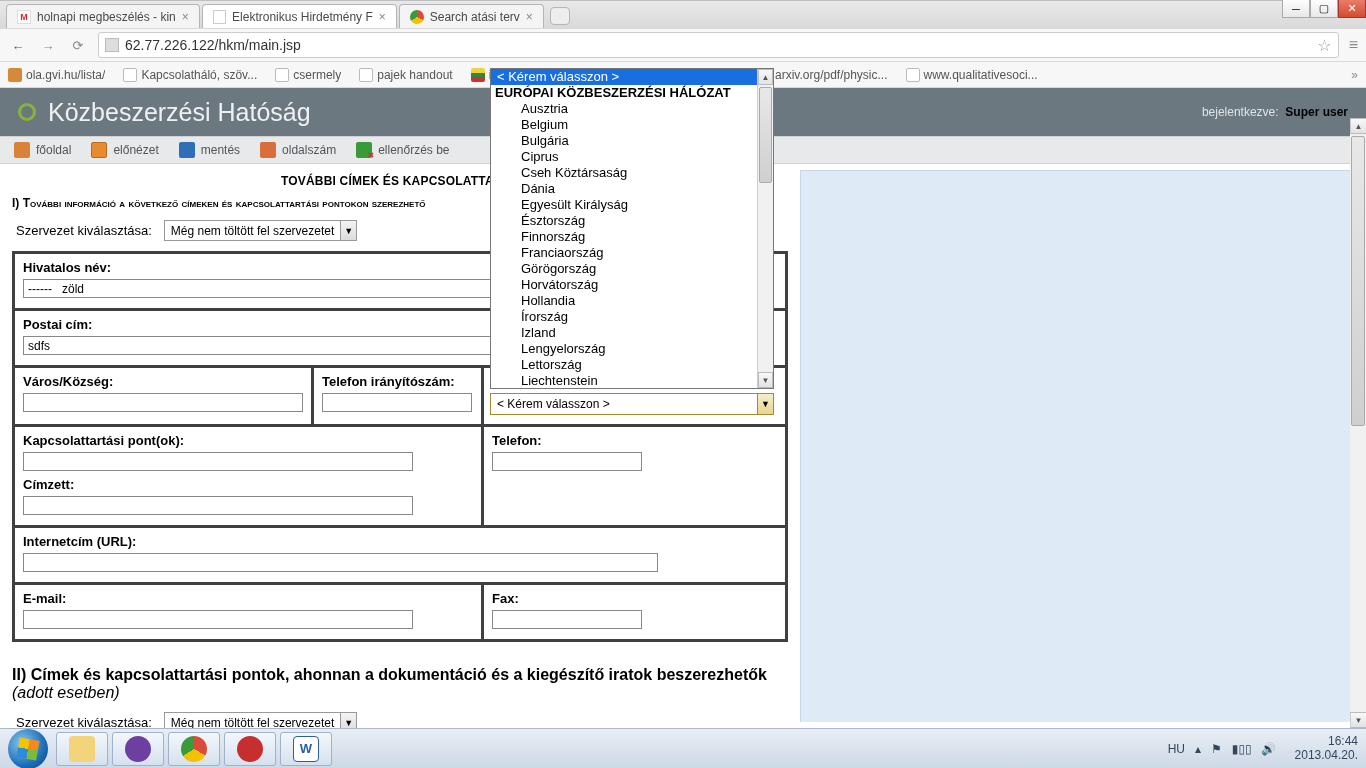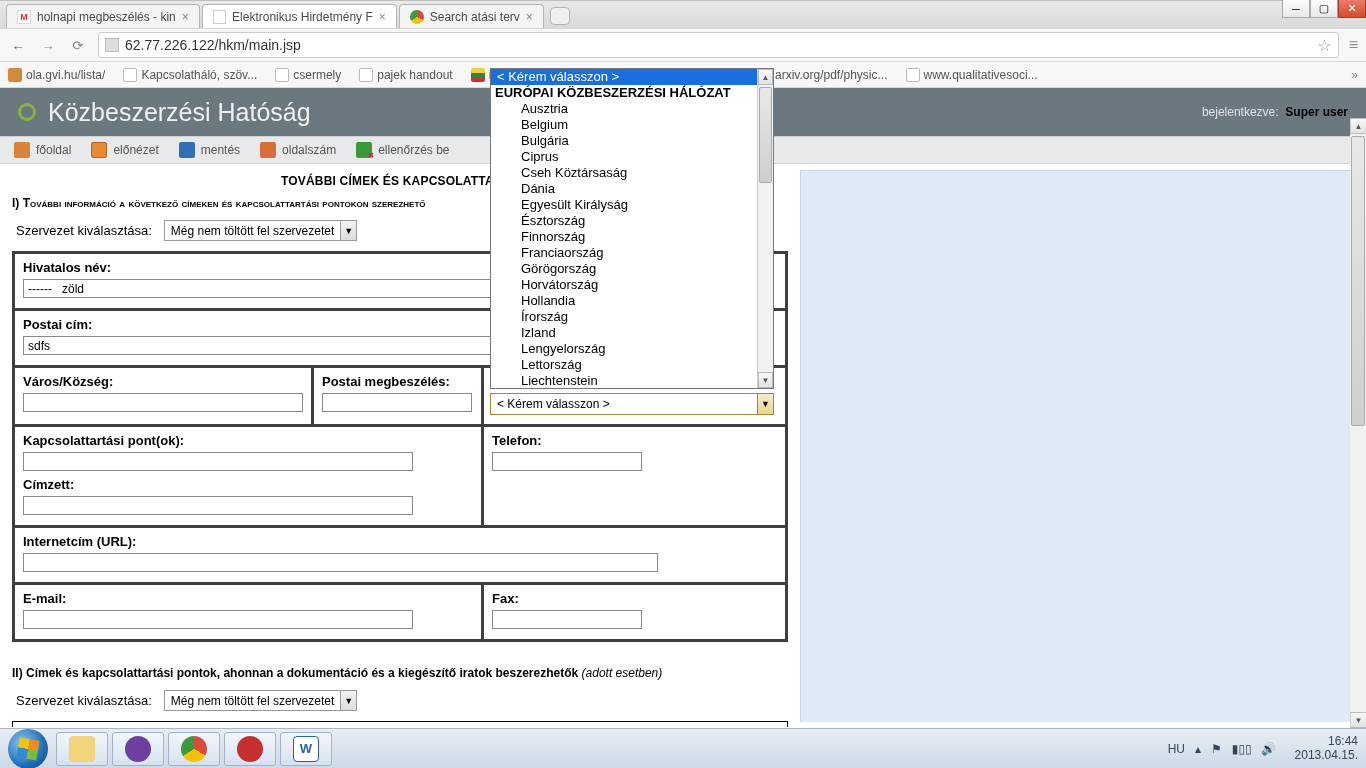--- a/index.html
+++ b/index.html
@@ -84,21 +84,21 @@
 
   .country-list { position: absolute; left: 490px; top: 68px; width: 284px; height: 321px; background: #fff; border: 1px solid #777; z-index: 20; font-size: 13px; overflow: hidden; }
   .country-list .opt { padding: 0 6px; height: 16px; line-height: 16px; white-space: nowrap; }
   .country-list .opt.sel { background: #1a6fe0; color: #fff; }
   .country-list .opt.group { font-weight: bold; padding-left: 4px; }
   .country-list .opt.child { padding-left: 30px; }
   .country-scroll { position: absolute; right: 0; top: 0; bottom: 0; width: 16px; background: #f1f1f1; border-left: 1px solid #ccc; }
   .scroll-arrow { height: 16px; background: linear-gradient(#f8f8f8,#e3e3e3); border: 1px solid #bbb; display: flex; align-items: center; justify-content: center; font-size: 8px; color: #555; }
   .scroll-thumb { position: absolute; left: 1px; right: 1px; top: 18px; height: 96px; background: linear-gradient(#e8e8e8,#cfcfcf); border: 1px solid #aaa; border-radius: 2px; }
 
-  .section2 { margin-top: 24px; font-size: 12px; }
+  .section2 { margin-top: 24px; font-size: 16px; }
   .italic { font-style: italic; }
 
   
   .taskbar { position: fixed; bottom: 0; left: 0; right: 0; height: 40px; background: linear-gradient(#e9eef5,#cdd8e6); border-top: 1px solid #a8b6c8; display: flex; align-items: center; padding: 0 8px; }
   .task-btn { width: 52px; height: 34px; border: 1px solid #9fb2c9; border-radius: 3px; margin-right: 4px; display: flex; align-items: center; justify-content: center; background: linear-gradient(#f3f7fc,#d6e1ef); }
   .start-orb { width: 40px; height: 40px; border-radius: 50%; background: radial-gradient(circle at 35% 35%, #88c6f0, #1d6fb8 60%, #0b3f72); margin-right: 8px; position: relative; }
   .start-orb::after { content: ''; position: absolute; left: 10px; top: 10px; width: 20px; height: 20px; background: conic-gradient(#f28a1e 0 25%, #7cbb3b 25% 50%, #2e8bd8 50% 75%, #f3c500 75%); transform: rotate(10deg); }
   .task-icon { width: 26px; height: 26px; border-radius: 4px; }
   .task-icon.folder { background: #f3d47a; }
   .task-icon.wave { background: #6c3fa0; border-radius: 50%; }
@@ -250,21 +250,21 @@
           <div class="field-label">Postai cím:</div>
           <input class="field-input full" value="sdfs" style="">
         </td>
       </tr>
       <tr>
         <td style="width:295px">
           <div class="field-label">Város/Község:</div>
           <input class="field-input w280" style="">
         </td>
         <td style="width:170px">
-          <div class="field-label">Postai megbeszélés:</div>
+          <div class="field-label">Telefon irányítószám:</div>
           <input class="field-input w150" style="">
         </td>
         <td>
 
           <div style="height:40px"></div>
         </td>
       </tr>
       <tr>
         <td colspan="2">
           <div class="field-label">Kapcsolattartási pont(ok):</div>
@@ -372,16 +372,16 @@
       <div class="task-icon word">W</div>
     </div>
   <div class="tray">
     <span>HU</span>
     <span>▴</span>
     <span>⚑</span>
     <span>▮▯▯</span>
     <span>🔊</span>
     <div class="clock">
       <div>16:44</div>
-      <div>2013.04.15.</div>
+      <div>2013.04.20.</div>
     </div>
   </div>
 </div>
 
 </body></html>

